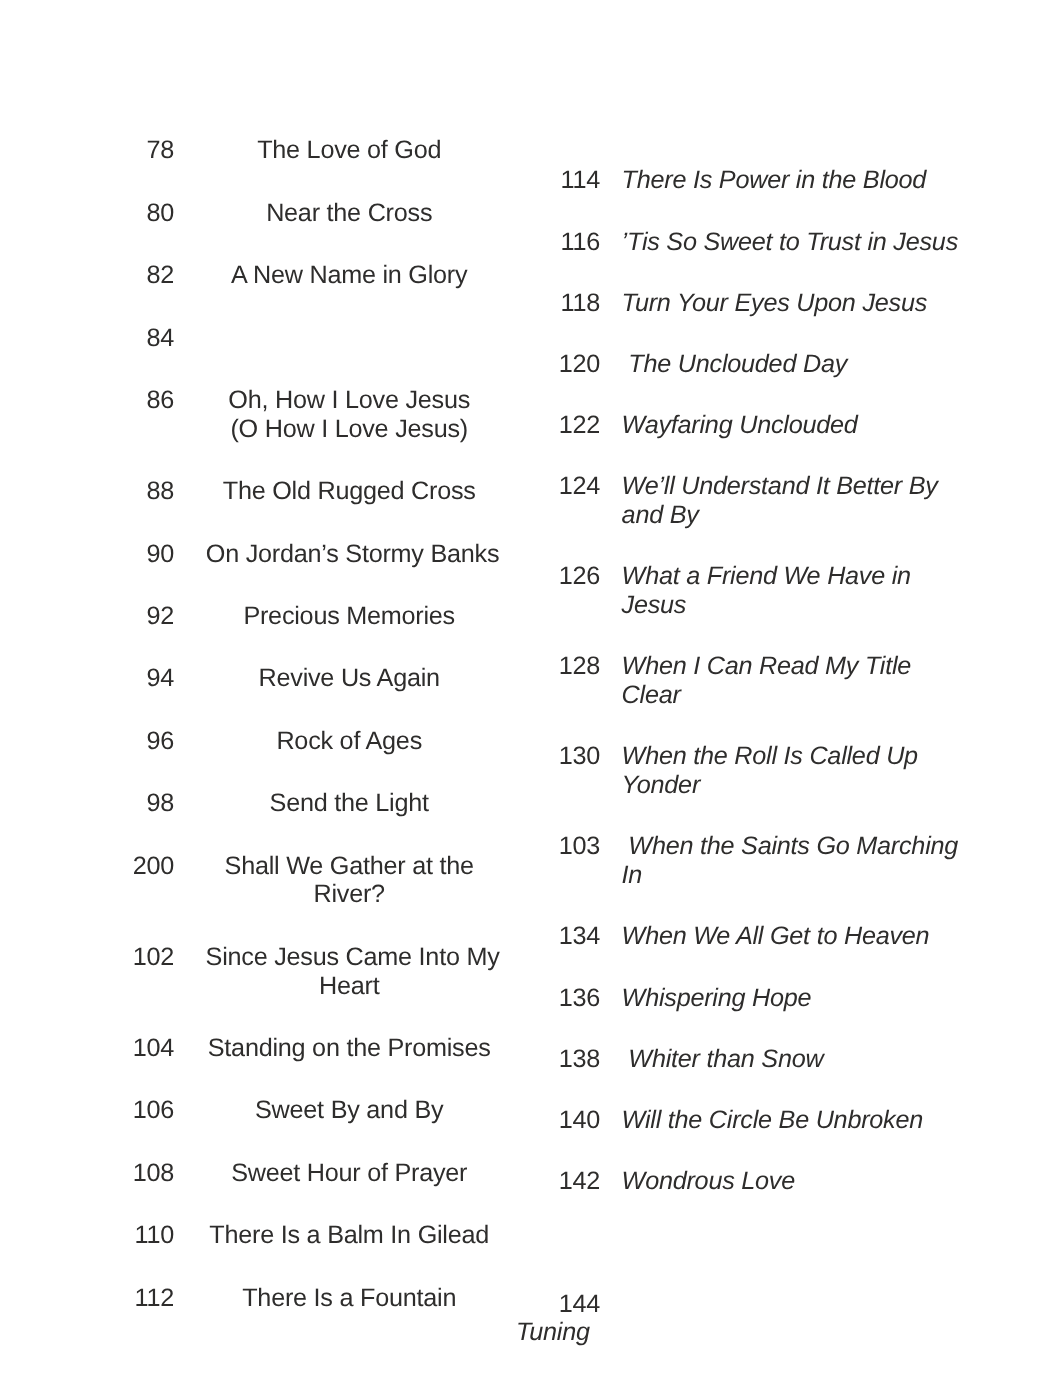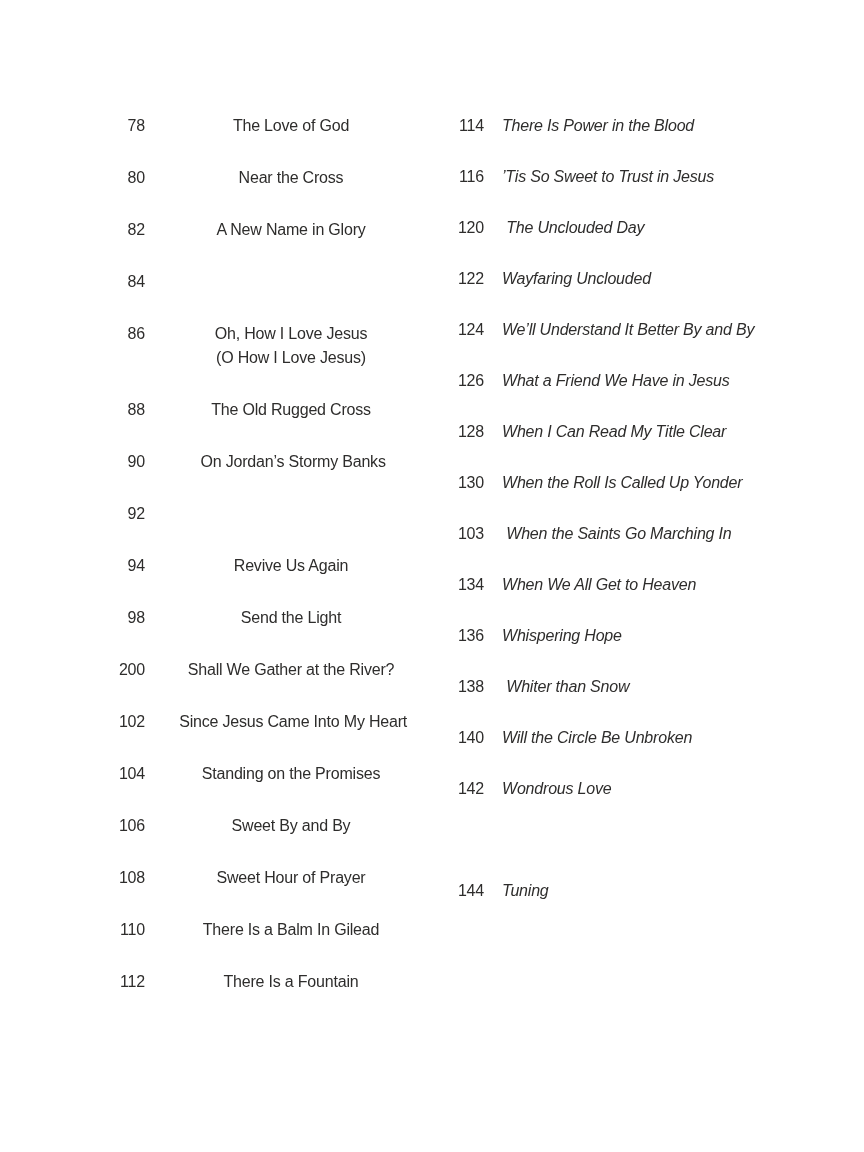--- a/index.html
+++ b/index.html
@@ -15,42 +15,42 @@
     position: absolute;
     inset: 0;
     background: #ffffff;
   }
   .toc-col {
     position: absolute;
     top: 114px;
     display: flex;
     flex-direction: column;
     color: #2e2d2c;
-    font-size: 16px;
+    font-size: 21px;
     line-height: 24px;
     letter-spacing: -0.2px;
   }
   .toc-col.left  { left: 58px;  width: 362px; row-gap: 28px; }
-  .toc-col.right { left: 396px; width: 404px; row-gap: 27px; }
+  .toc-col.right { left: 412px; width: 404px; row-gap: 27px; margin-top: 25px; }
   .toc-row {
     display: flex;
     align-items: flex-start;
   }
   .toc-num {
     flex: 0 0 auto;
     text-align: right;
   }
   .left  .toc-num { width: 87px; }
   .right .toc-num { width: 88px; }
   .toc-title {
     white-space: pre-wrap;
   }
   .left  .toc-title { margin-left: 17px; width: 300px; text-align: center; }
   .right .toc-title { margin-left: 18px; width: 290px; font-style: italic; }
-  .toc-row.gap-before { margin-top: 51px; }
+  .toc-row.gap-before { margin-top: 51px; flex-direction: column; }
 </style>
 </head>
 <body>
 
 <div class="page">
   <div class="toc-col left">
       <div class="toc-row">
         <span class="toc-num">78</span>
         <span class="toc-title">The Love of God</span>
       </div>
@@ -73,24 +73,29 @@
       <div class="toc-row">
         <span class="toc-num">88</span>
         <span class="toc-title">The Old Rugged Cross</span>
       </div>
       <div class="toc-row">
         <span class="toc-num">90</span>
         <span class="toc-title"> On Jordan’s Stormy Banks</span>
       </div>
       <div class="toc-row">
         <span class="toc-num">92</span>
+        <span class="toc-title">Precious Memories</span>
       </div>
       <div class="toc-row">
         <span class="toc-num">94</span>
         <span class="toc-title">Revive Us Again</span>
+      </div>
+      <div class="toc-row">
+        <span class="toc-num">96</span>
+        <span class="toc-title">Rock of Ages</span>
       </div>
       <div class="toc-row">
         <span class="toc-num">98</span>
         <span class="toc-title">Send the Light</span>
       </div>
       <div class="toc-row">
         <span class="toc-num">200</span>
         <span class="toc-title">Shall We Gather at the River?</span>
       </div>
       <div class="toc-row">
@@ -119,20 +124,24 @@
       </div>
     </div>
   <div class="toc-col right">
       <div class="toc-row">
         <span class="toc-num">114</span>
         <span class="toc-title">There Is Power in the Blood</span>
       </div>
       <div class="toc-row">
         <span class="toc-num">116</span>
         <span class="toc-title">’Tis So Sweet to Trust in Jesus</span>
+      </div>
+      <div class="toc-row">
+        <span class="toc-num">118</span>
+        <span class="toc-title">Turn Your Eyes Upon Jesus</span>
       </div>
       <div class="toc-row">
         <span class="toc-num">120</span>
         <span class="toc-title"> The Unclouded Day</span>
       </div>
       <div class="toc-row">
         <span class="toc-num">122</span>
         <span class="toc-title">Wayfaring Unclouded</span>
       </div>
       <div class="toc-row">

